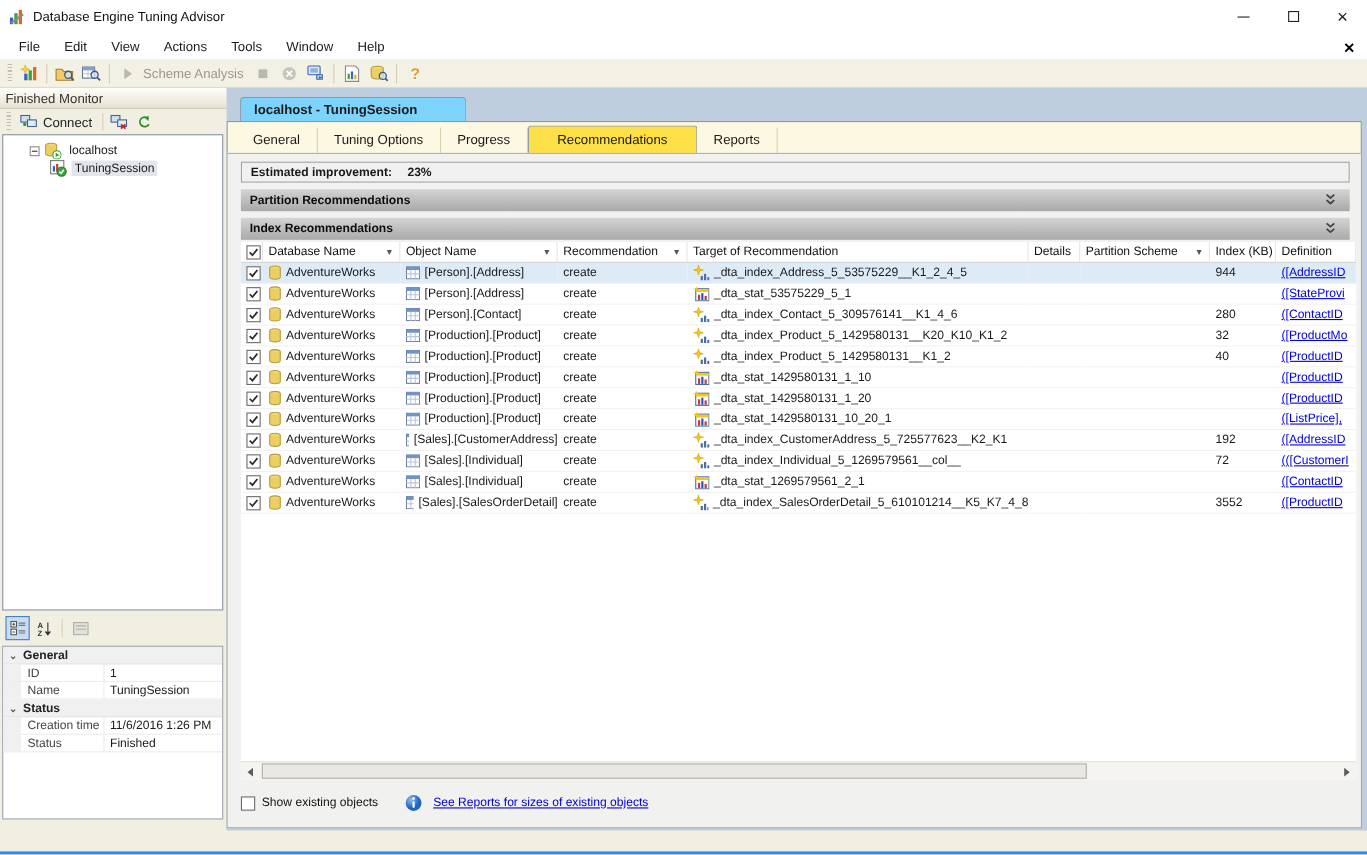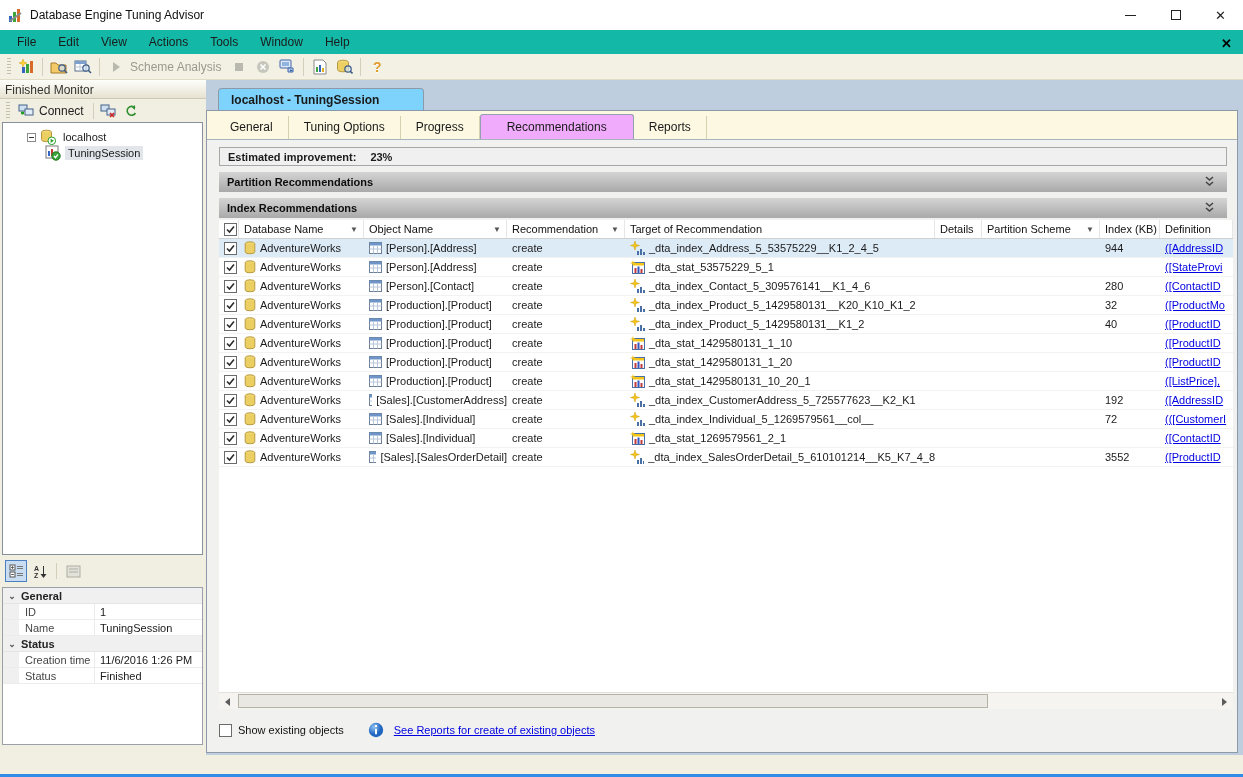--- a/index.html
+++ b/index.html
@@ -11,21 +11,21 @@
   .titlebar { position:absolute; left:0; top:0; width:1243px; height:30px; background:#ffffff; }
   .titlebar .appico { position:absolute; left:7px; top:7px; }
   .titlebar .ttl { position:absolute; left:30px; top:8px; font-size:12px; color:#111; }
   .winbtn { position:absolute; top:0; width:45px; height:30px; display:flex; align-items:center; justify-content:center; color:#222; }
   .wb-min { right:90px; } .wb-max { right:45px; } .wb-close { right:0; }
   .wb-min i { display:block; width:11px; height:0; border-top:1px solid #222; }
   .wb-max i { display:block; width:10px; height:10px; border:1px solid #222; }
   .wb-close span { font-size:13px; line-height:1; }
 
   
-  .menubar { position:absolute; left:0; top:30px; width:1243px; height:24px; background:#14b8a6; display:flex; align-items:center; padding-left:6px; }
+  .menubar { position:absolute; left:0; top:30px; width:1243px; height:24px; background:#ffffff; display:flex; align-items:center; padding-left:6px; }
   .menu-item { padding:4px 11px; font-size:12px; color:#1b1b1b; }
   .menu-close { position:absolute; right:6px; top:4px; font-weight:bold; font-size:13px; color:#000; padding:2px 5px; }
 
   
   .toolbar { position:absolute; left:0; top:54px; width:1243px; height:26px; background:#f3f0e4; display:flex; align-items:center; padding-left:4px; border-bottom:1px solid #e0dcc8; }
   .tb-grip { width:4px; height:18px; margin:0 3px; background:repeating-linear-gradient(180deg,#c4bfa8 0 1px,transparent 1px 3px); }
   .tb-btn { width:22px; height:22px; display:flex; align-items:center; justify-content:center; margin:0 1px; }
   .tb-sep { width:1px; height:18px; background:#d4cfba; margin:0 4px; }
   .tb-label { color:#9b998e; font-size:12px; margin:0 6px 0 2px; }
   .help-glyph { font-weight:bold; font-size:14px; color:#e39a2d; text-shadow:0 1px 0 #fff; }
@@ -55,21 +55,21 @@
   .pg-gutter { width:16px; background:#f0f0f0; }
   .pg-name { width:76px; padding:2px 0 0 6px; color:#454545; border-right:1px solid #ececec; overflow:hidden; white-space:nowrap; }
   .pg-val { flex:1; padding:2px 0 0 5px; color:#1a1a1a; overflow:hidden; white-space:nowrap; }
 
   
   .mdi { position:absolute; left:206px; top:80px; width:1037px; height:675px; background:#bfcedf; }
   .doc-tab { position:absolute; left:12px; top:8px; width:206px; height:23px; background:#7dd3fc; border:1px solid #8d99a9; border-bottom:none; border-radius:4px 4px 0 0; padding:4px 0 0 12px; font-weight:bold; font-size:12px; }
   .doc-window { position:absolute; left:0; top:30px; width:1032px; height:643px; background:#fcf8e2; border:1px solid #8d99a9; }
   .subtabs { position:absolute; left:8px; top:4px; right:8px; height:24px; display:flex; align-items:flex-end; }
   .subtab { padding:4px 15px 5px 15px; font-size:12px; color:#1a1a1a; border-right:1px solid #d6d0ae; }
-  .subtab.active { background:#f0abfc; border:1px solid #93a0b0; border-bottom:none; border-radius:3px 3px 0 0; padding:5px 26px 6px 26px; margin-bottom:-1px; }
+  .subtab.active { background:#fde047; border:1px solid #93a0b0; border-bottom:none; border-radius:3px 3px 0 0; padding:5px 26px 6px 26px; margin-bottom:-1px; }
   .doc-content { position:absolute; left:0; top:28px; width:1030px; height:613px; background:#f1f1f0; border-top:1px solid #a9b2bf; }
 
   .est-box { position:absolute; left:12px; top:7px; width:1008px; height:19px; border:1px solid #a7a7a7; background:#f0f0f0; display:flex; align-items:center; padding-left:8px; font-weight:bold; }
   .est-box .v { margin-left:14px; }
   .sec-bar { position:absolute; left:12px; width:1008px; height:20px; background:linear-gradient(180deg,#d4d4d4,#a9a9a9); display:flex; align-items:center; padding-left:8px; font-weight:bold; color:#0d0d0d; }
   .sec-part { top:32px; } .sec-idx { top:58px; }
   .sec-chev { position:absolute; right:12px; top:3px; }
 
   
   .table-wrap { position:absolute; left:12px; top:80px; width:1014px; height:489px; background:#fff; overflow:hidden; }
@@ -1041,21 +1041,21 @@
                   <radialGradient id="ig" cx="35%" cy="30%">
                     <stop offset="0%" stop-color="#8ec0f2"></stop>
                     <stop offset="100%" stop-color="#1f66c0"></stop>
                   </radialGradient>
                 </defs>
                 <circle cx="8" cy="8" r="7.2" fill="url(#ig)"></circle>
                 <rect x="7" y="6.5" width="2" height="6" rx="1" fill="#fff"></rect>
                 <circle cx="8" cy="4" r="1.2" fill="#fff"></circle>
               </svg>
           </span>
-          <span class="foot-link">See Reports for create of existing objects</span>
+          <span class="foot-link">See Reports for sizes of existing objects</span>
         </div>
 
       </div>
     </div>
   </div>
 
   <div class="bottom-edge"></div>
 
 </div>
 

